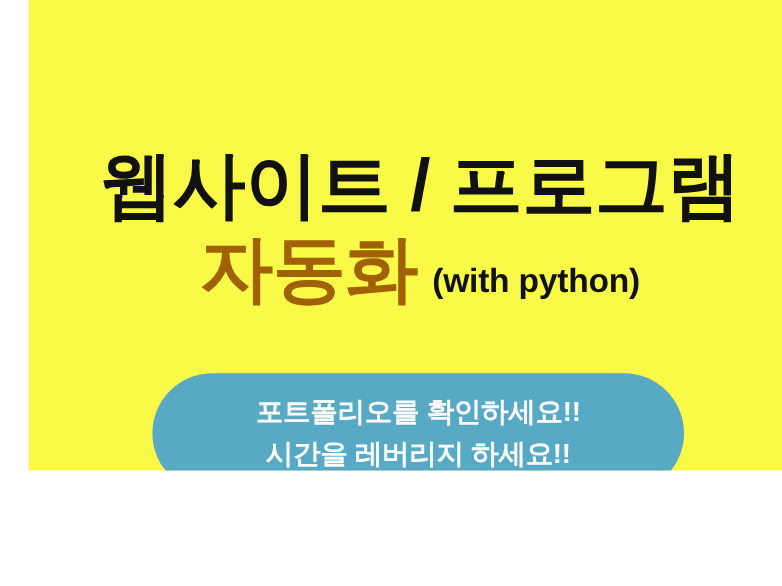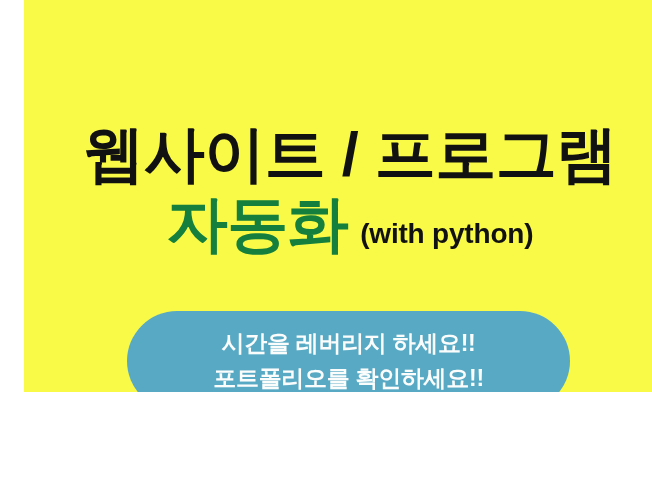--- a/index.html
+++ b/index.html
@@ -52,21 +52,21 @@
     justify-content: center;
     gap: 12px;
     line-height: 68px;
     white-space: nowrap;
   }
 
   .headline-main2 {
     font-size: 61px;
     font-weight: 700;
     letter-spacing: -0.5px;
-    color: #15803d;
+    color: #a16207;
   }
 
   .headline-sub {
     font-size: 28px;
     font-weight: 700;
     letter-spacing: -0.2px;
     color: #111111;
     position: relative;
     top: -2px;
   }
@@ -110,17 +110,17 @@
   <div class="headline">
     <span class="headline-line1">웹사이트 / 프로그램</span>
 
     <span class="headline-line2">
       <span class="headline-main2">자동화</span>
       <span class="headline-sub">(with python)</span>
     </span>
   </div>
 
   <button class="cta-button">
+    <span class="cta-line">포트폴리오를 확인하세요!!</span>
     <span class="cta-line">시간을 레버리지 하세요!!</span>
-    <span class="cta-line">포트폴리오를 확인하세요!!</span>
   </button>
 
 </div>
 
 </body></html>

